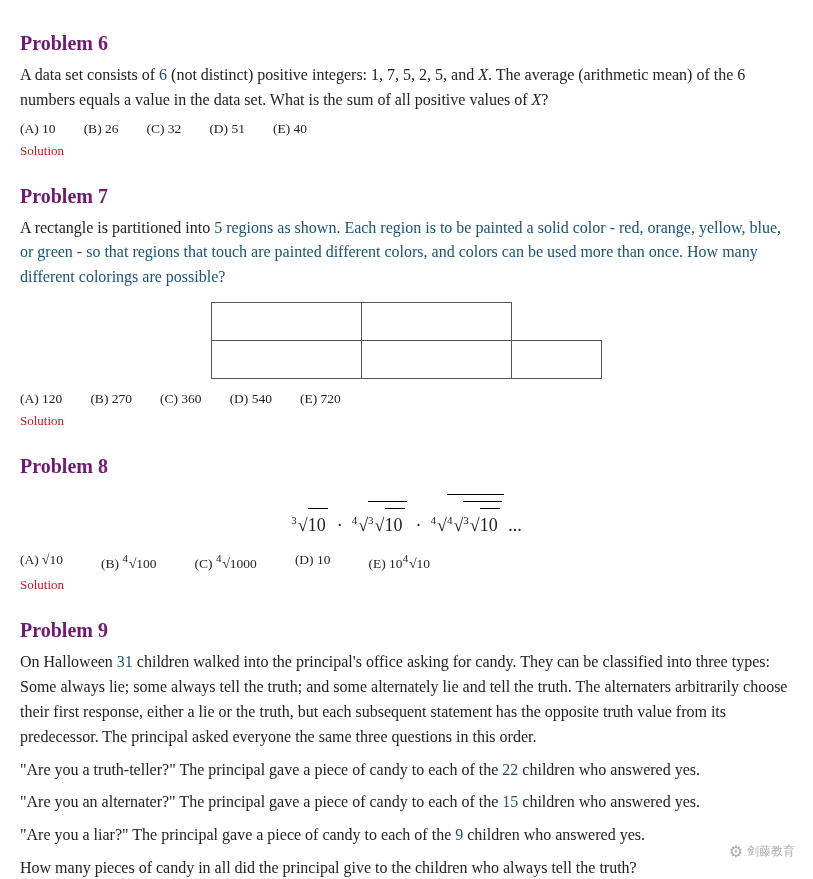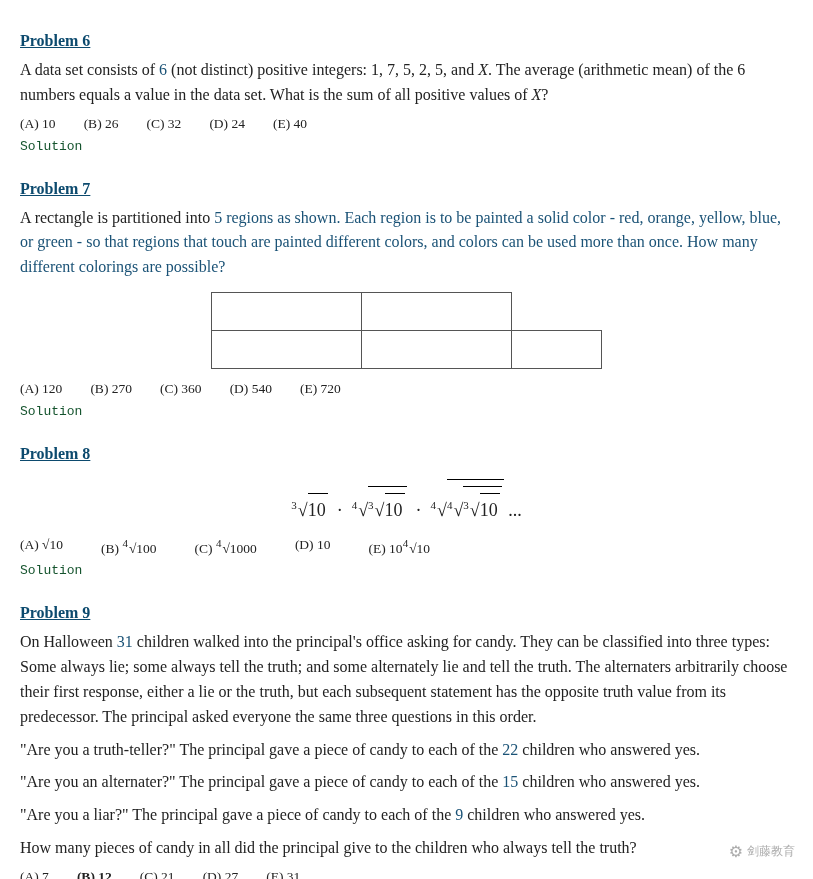--- a/index.html
+++ b/index.html
@@ -5,26 +5,25 @@
     * { box-sizing: border-box; margin: 0; padding: 0; }
     body {
       font-family: Georgia, 'Times New Roman', serif;
       font-size: 14px;
       color: #222;
       background: #fff;
       padding: 16px 20px;
       max-width: 813px;
     }
     .problem-title {
-      font-size: 16px;
+      font-size: 20px;
       font-weight: bold;
-      color: #0c4a6e;
+      color: #701a75;
       margin-bottom: 8px;
       margin-top: 16px;
-      text-decoration: underline;
     }
     .problem-text {
       font-size: 16px;
       line-height: 1.55;
       margin-bottom: 8px;
       color: #222;
     }
     .problem-text .highlight {
       color: #1a5276;
     }
@@ -32,26 +31,25 @@
       display: flex;
       gap: 28px;
       margin-bottom: 6px;
       font-size: 13.5px;
       align-items: flex-start;
     }
     .answer-choices span {
       white-space: nowrap;
     }
     .solution-link {
-      color: #14532d;
+      color: #b91c1c;
       font-size: 13px;
       cursor: pointer;
       margin-bottom: 10px;
       display: inline-block;
-      font-family: Liberation Mono, monospace;
     }
     
     .rect-diagram {
       display: flex;
       justify-content: center;
       margin: 12px 0;
     }
     .rect-table {
       border-collapse: collapse;
     }
@@ -106,21 +104,21 @@
 
 <div>
   <div class="problem-title">Problem 6</div>
   <p class="problem-text">
     A data set consists of <span class="highlight">6</span> (not distinct) positive integers: 1, 7, 5, 2, 5, and <em>X</em>. The average (arithmetic mean) of the 6 numbers equals a value in the data set. What is the sum of all positive values of <em>X</em>?
   </p>
   <div class="answer-choices">
     <span>(A) 10</span>
     <span>(B) 26</span>
     <span>(C) 32</span>
-    <span>(D) 24</span>
+    <span>(D) 51</span>
     <span>(E) 40</span>
   </div>
   <a class="solution-link">Solution</a>
 </div>
 
 <div>
   <div class="problem-title">Problem 7</div>
   <p class="problem-text">
     A rectangle is partitioned into <span class="highlight">5</span> <span class="highlight">regions as shown. Each region is to be painted a solid color - red, orange, yellow, blue, or green - so that regions that touch are painted different colors, and colors can be used more than once. How many different colorings are possible?</span>
   </p>

